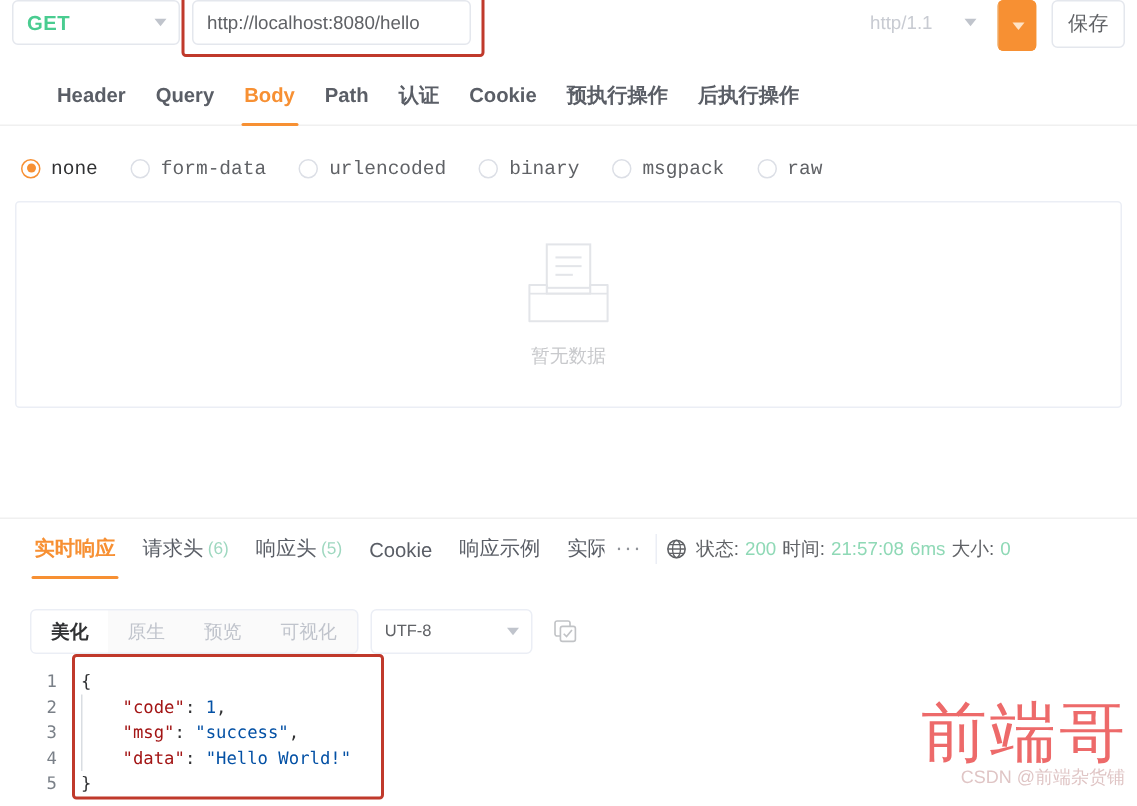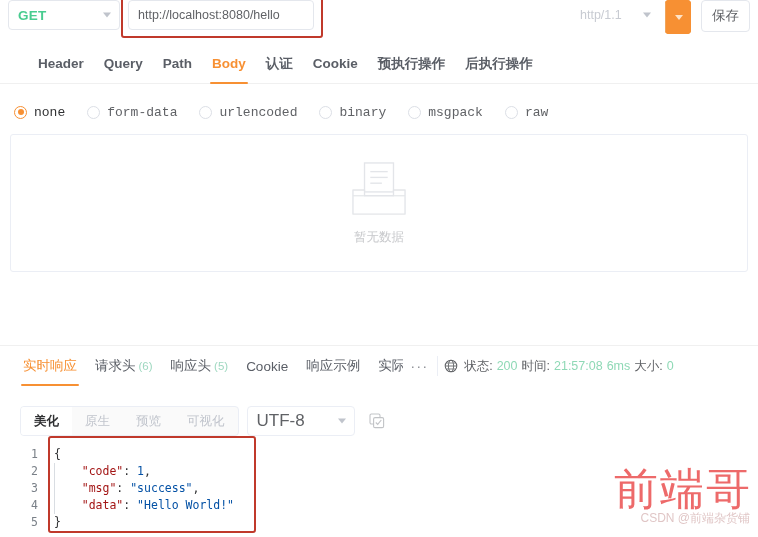--- a/index.html
+++ b/index.html
@@ -128,21 +128,21 @@
   }
   .resprow {
     position: absolute; left: 0; top: 346px; width: 758px; height: 40px;
     display: flex; align-items: center; padding: 0 14px;
   }
   .rtab {
     position: relative; font-size: 13.5px; color: #5a5e66;
     padding: 0 9px; height: 40px; display: flex; align-items: center;
     white-space: nowrap;
   }
-  .rtab.active { color: #f79033; font-weight: normal; }
+  .rtab.active { color: #f79033; font-weight: bold; }
   .rtab.active::after {
     content: ""; position: absolute; left: 7px; right: 7px; bottom: 0;
     height: 2px; background: #f79033; border-radius: 1px;
   }
   .rtab .cnt { color: #9fd8c0; font-size: 11.5px; margin-left: 3px; }
   .rtab.clipped { color: #5a5e66; overflow: hidden; max-width: 34px; }
   .dots {
     color: #909399; font-size: 15px; padding: 0 7px; letter-spacing: 1px;
     line-height: 10px;
   }
@@ -167,21 +167,21 @@
   }
   .seg {
     font-size: 12.5px; color: #c0c4cc; padding: 0 13px; height: 28px;
     display: flex; align-items: center;
   }
   .seg.active { background: #fff; color: #303133; font-weight: bold; }
   .enc-select {
     width: 108px; height: 30px; margin-left: 8px;
     border: 1px solid #ebeef5; border-radius: 4px; background: #fff;
     display: flex; align-items: center; padding: 0 9px; position: relative;
-    font-size: 17px; color: #606266;
+    font-size: 11px; color: #606266;
   }
   .copy-icon { margin-left: 14px; width: 16px; height: 16px; opacity: .55; }
 
   
   .codewrap {
     position: absolute; left: 20px; top: 446px; width: 400px; height: 88px;
     font-family: "DejaVu Sans Mono", "Liberation Mono", monospace;
     font-size: 11.5px; line-height: 17px; color: #303133;
     display: flex;
   }
@@ -241,22 +241,22 @@
         <span class="caret"></span>
       </div>
     </div>
 
     <div class="save-btn">保存</div>
   </div>
 
   <div class="tabrow">
     <div class="tab">Header</div>
     <div class="tab">Query</div>
+    <div class="tab active">Body</div>
     <div class="tab">Path</div>
-    <div class="tab active">Body</div>
     <div class="tab">认证</div>
     <div class="tab">Cookie</div>
     <div class="tab">预执行操作</div>
     <div class="tab">后执行操作</div>
   </div>
 
   <div class="radiorow">
     <div class="radio checked">
       <span class="radio-dot"></span>
       <span class="radio-label">none</span>

